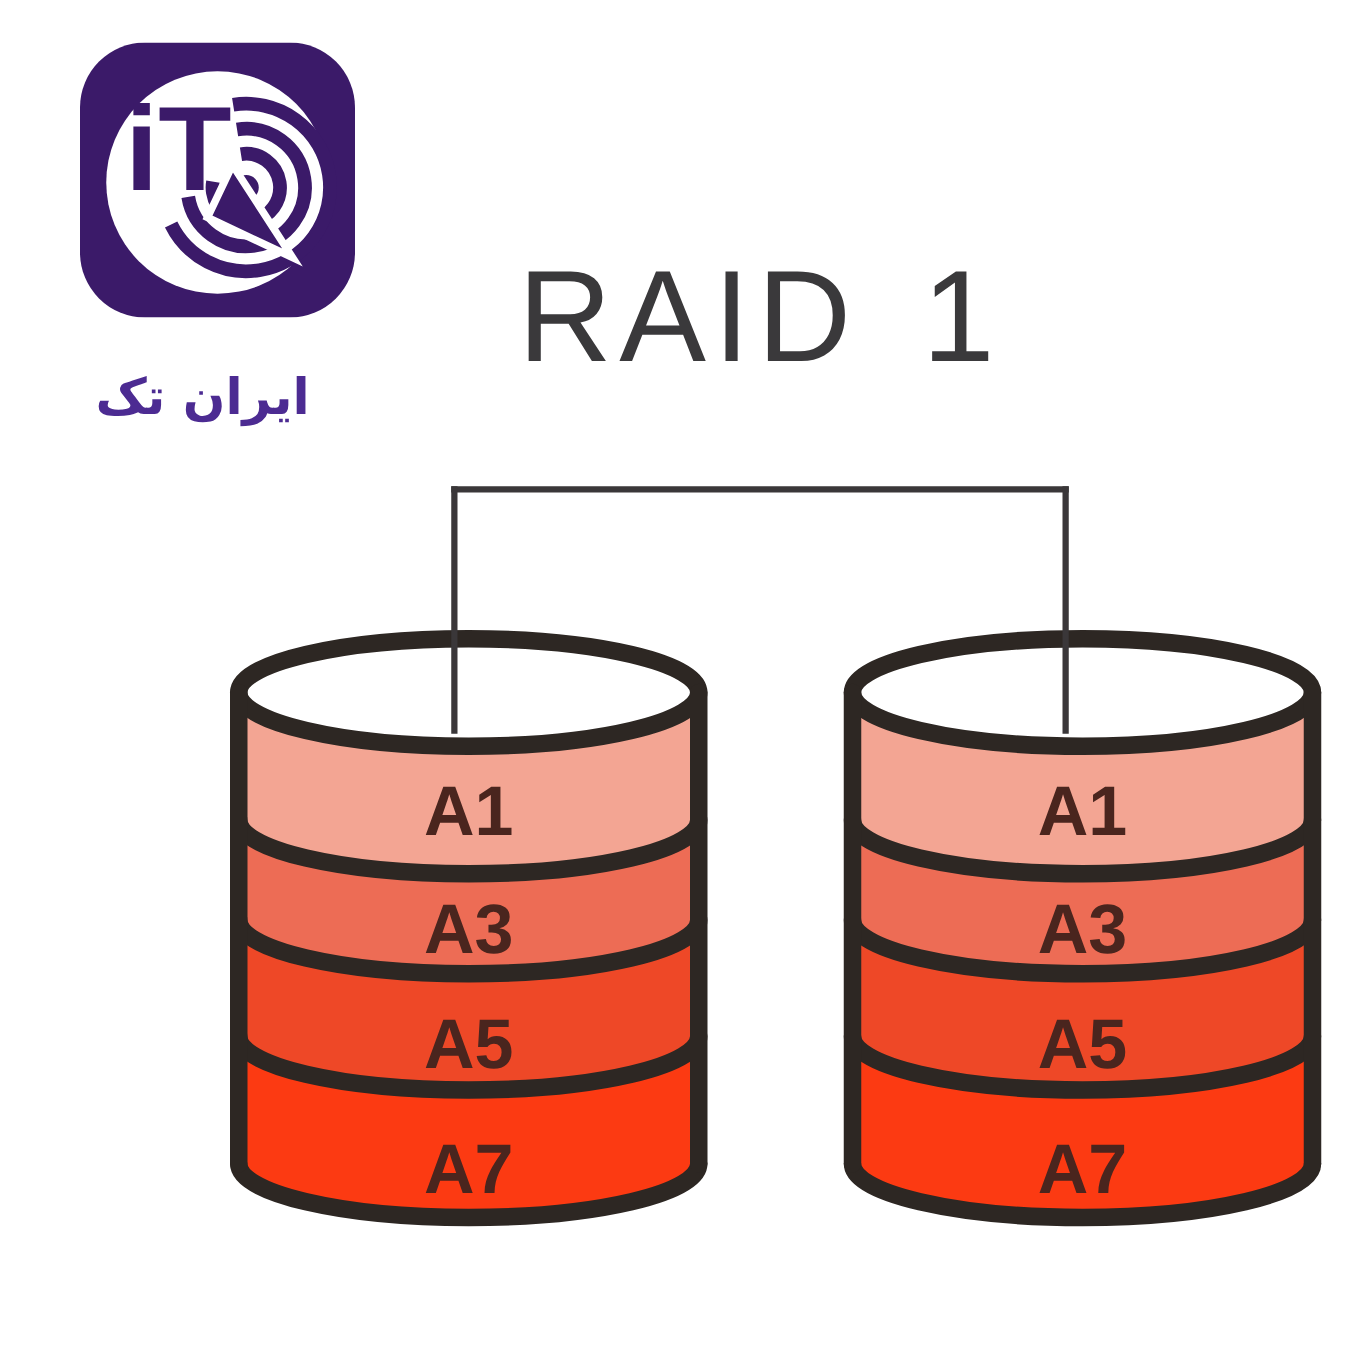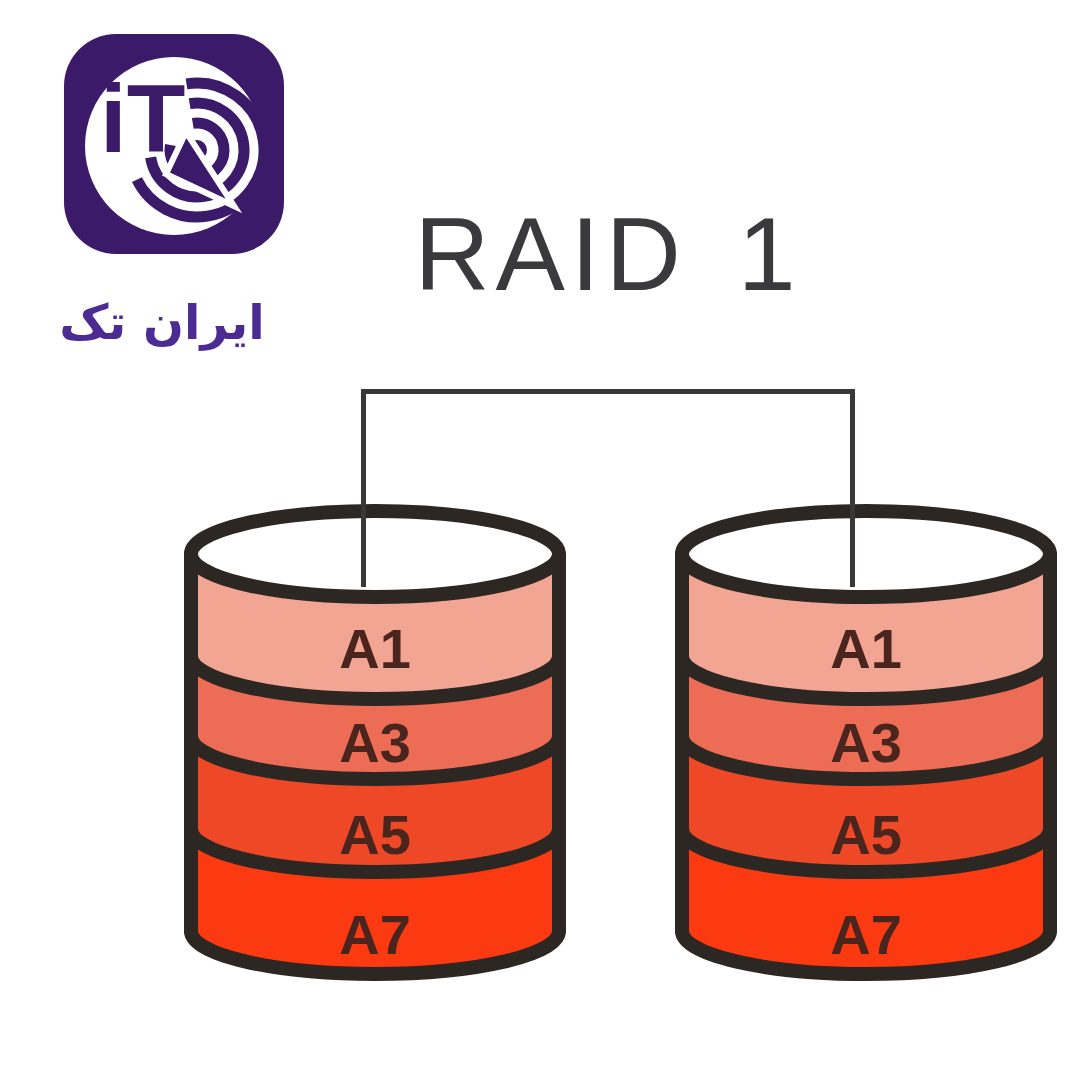--- a/index.html
+++ b/index.html
@@ -9,21 +9,21 @@
     font-family:"Liberation Sans",sans-serif;
   }
   .page{position:absolute;inset:0;}
 
   
   .logo{position:absolute;left:52px;top:34px;width:220px;height:224px;margin-left:12px;}
   .brand-fa{
     position:absolute;left:30px;top:294px;width:264px;
     text-align:center;direction:rtl;
     font-family:"DejaVu Sans",sans-serif;font-weight:bold;
-    font-size:48px;color:#4c2b92;line-height:1.2;
+    font-size:40px;color:#4c2b92;line-height:1.2;
   }
 
   
   .title{
     position:absolute;left:0;top:202px;width:1216px;text-align:center;
     font-size:104px;font-weight:400;color:#3a393b;line-height:1;
     letter-spacing:6px;word-spacing:16px;
   }
 
   

